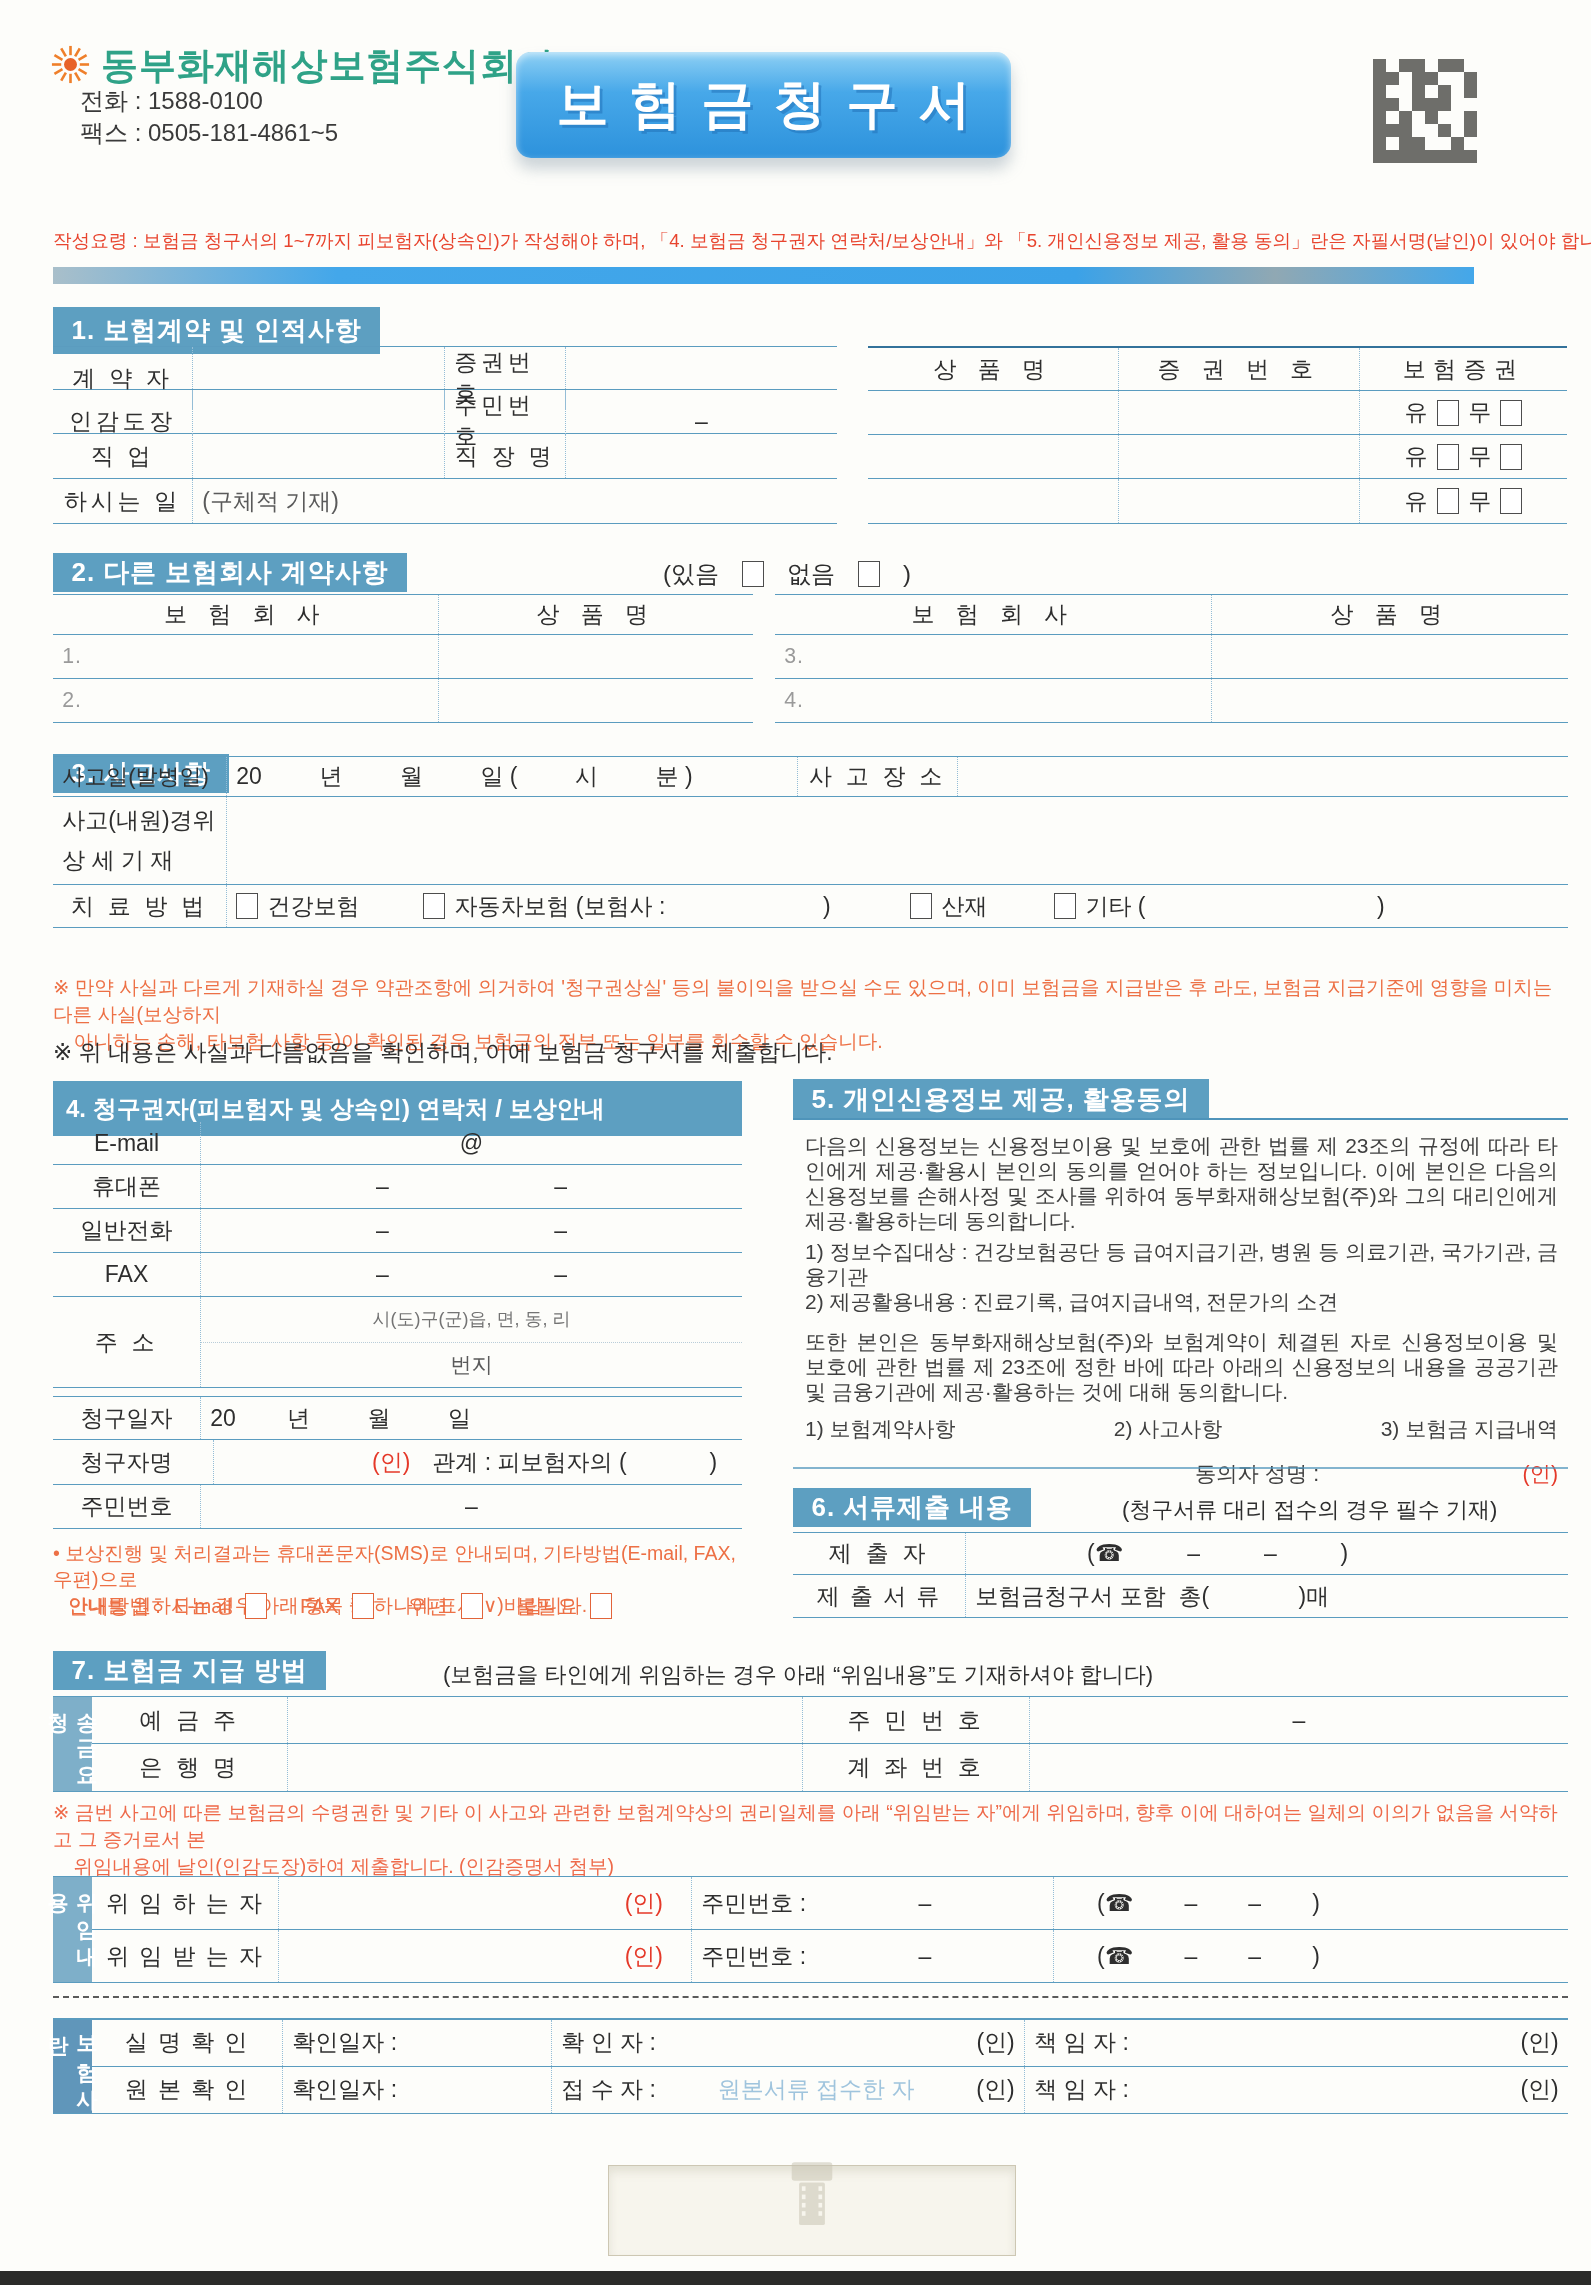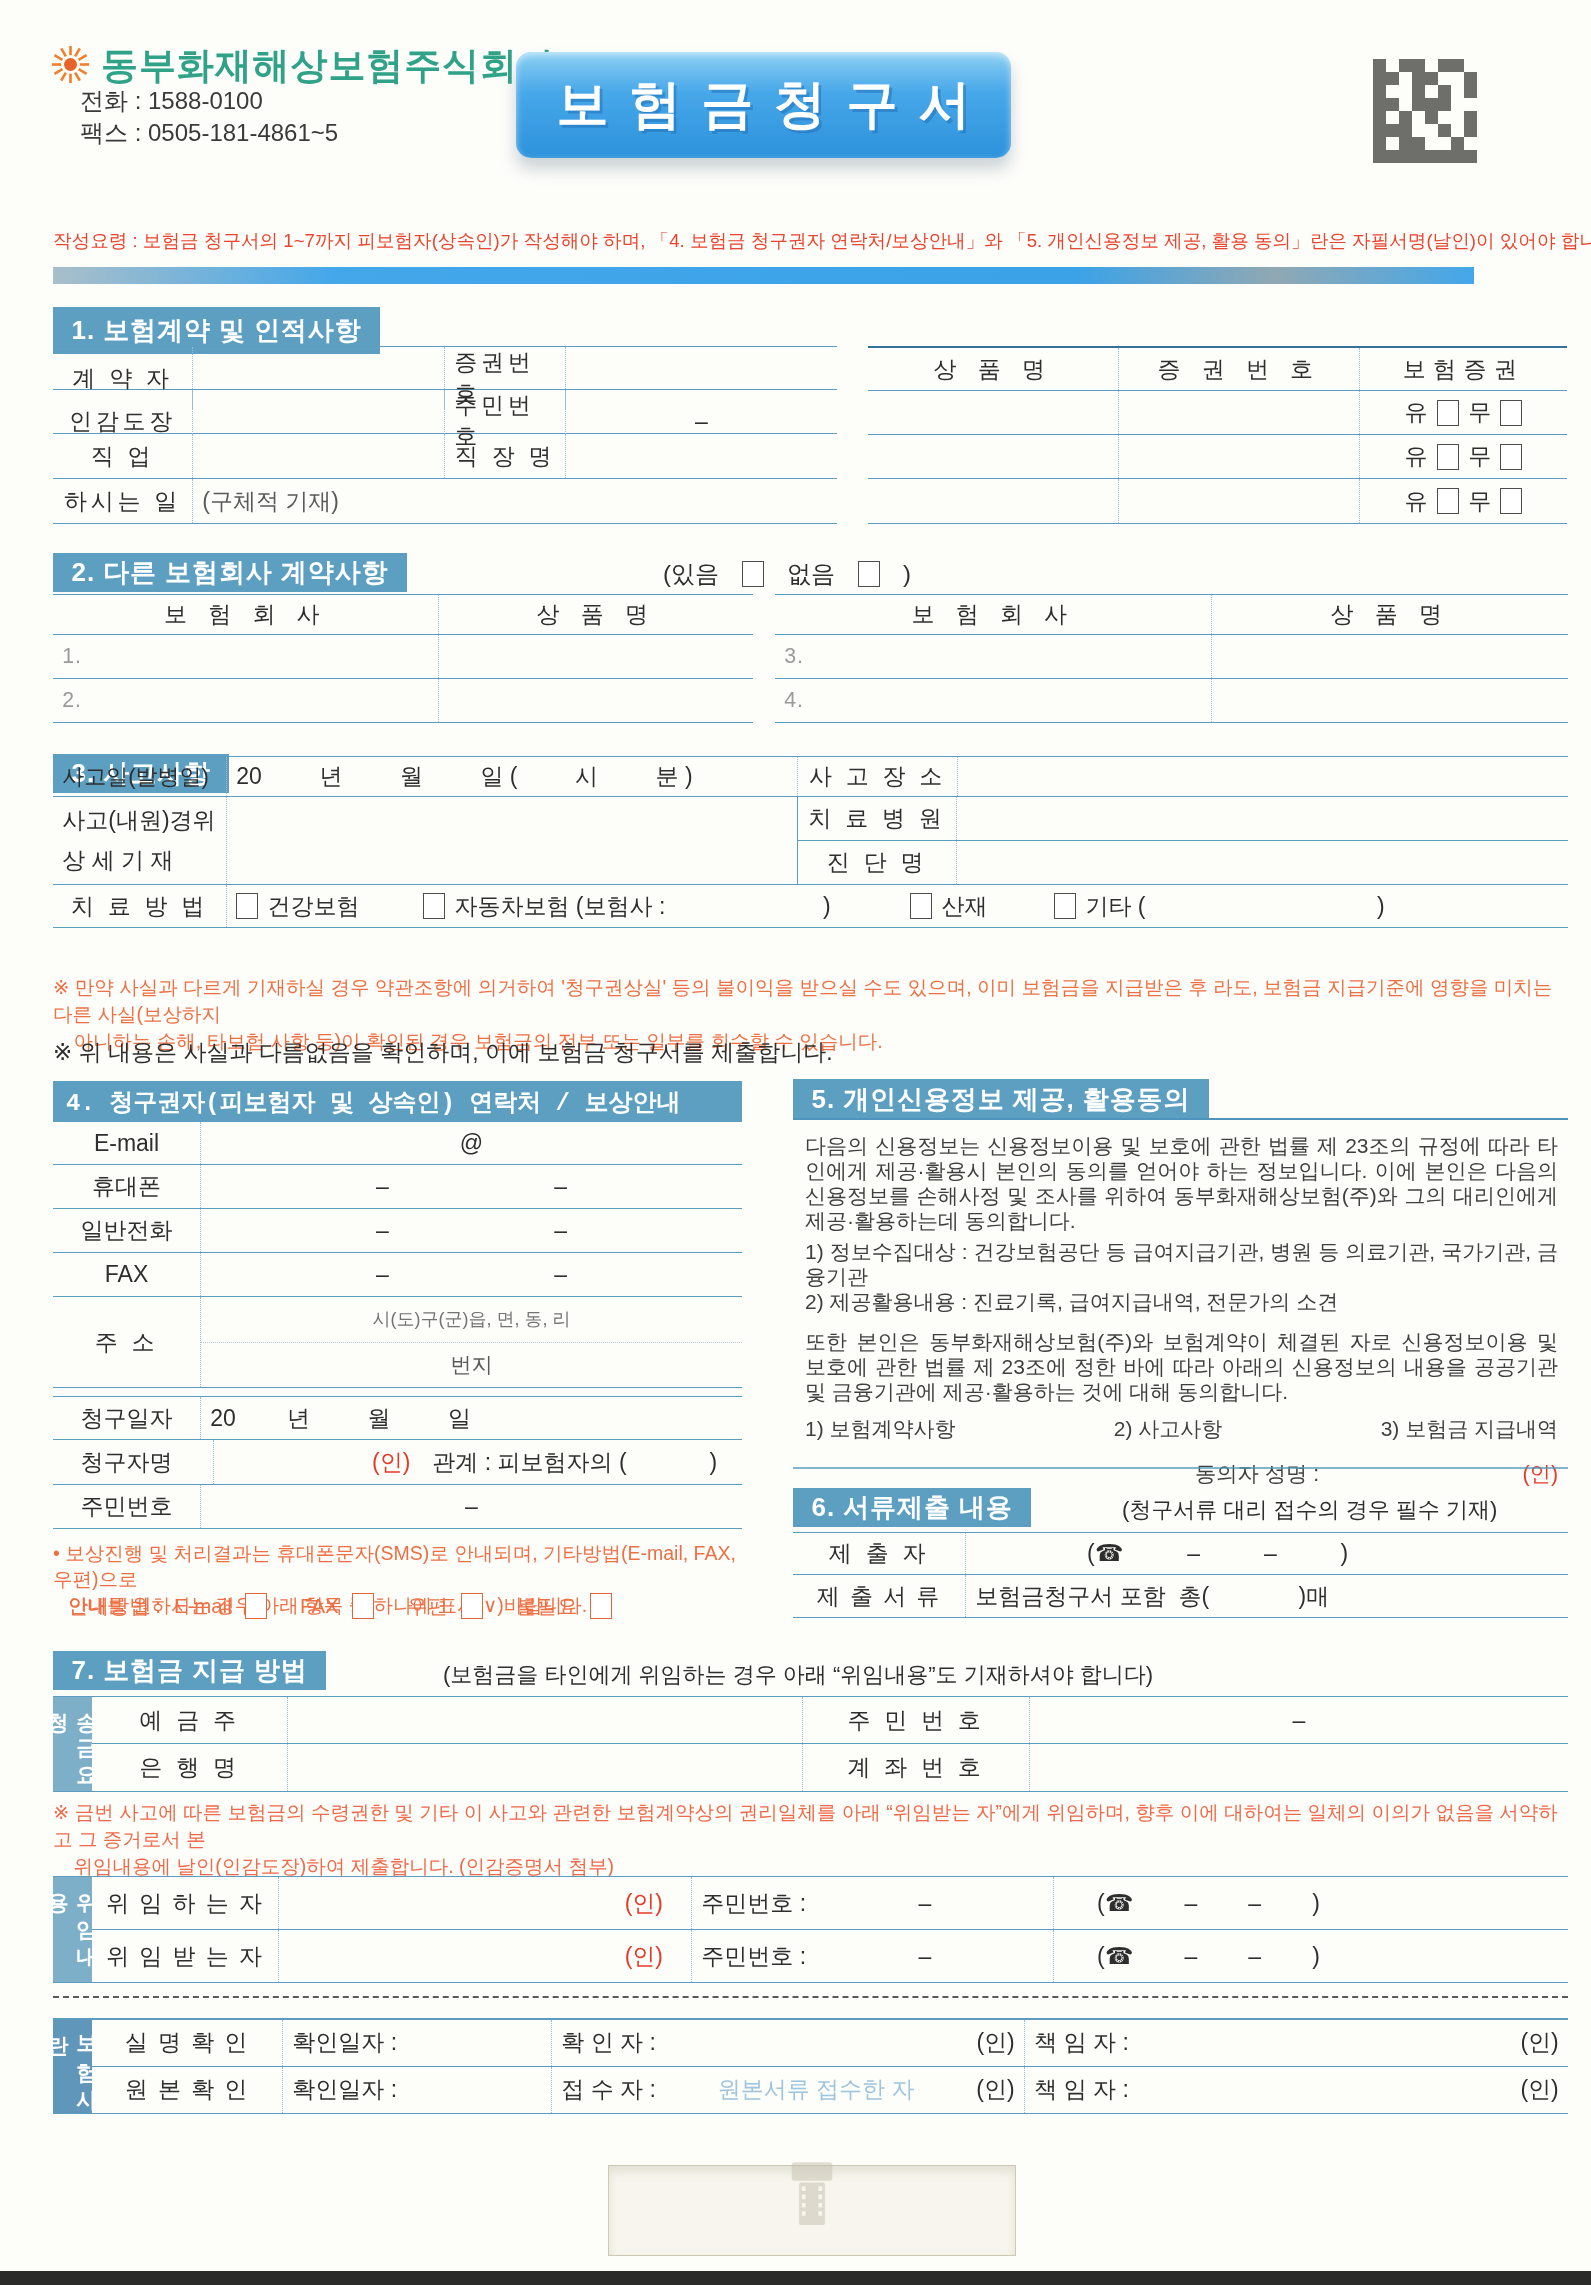--- a/index.html
+++ b/index.html
@@ -270,30 +270,20 @@
       <div class="cell dot pre">20         년         월         일 (         시         분 )</div>
       <div class="cell lbl dot">사 고 장 소</div>
       <div class="cell dot"></div>
     </div>
     <div class="row" style="grid-template-columns:173px 571px 1fr; height:88px;">
       <div class="cell" style="flex-direction:column; justify-content:space-evenly; align-items:flex-start;">
         <span>사고(내원)경위</span>
         <span>상 세 기 재</span>
       </div>
       <div class="cell dot"></div>
-      <div class="sol" style="display:flex; flex-direction:column;">
-        <div style="flex:1; display:grid; grid-template-columns:158px 1fr; border-bottom:1.9px solid #5b9cbf;">
-          <div class="cell lbl">치 료 병 원</div>
-          <div class="cell dot"></div>
-        </div>
-        <div style="flex:1; display:grid; grid-template-columns:158px 1fr;">
-          <div class="cell lbl">진   단   명</div>
-          <div class="cell dot"></div>
-        </div>
-      </div>
     </div>
     <div class="row" style="grid-template-columns:173px 1fr; height:43px;">
       <div class="cell lbl">치 료 방 법</div>
       <div class="cell dot" style="gap:9.3px;">
         <span class="cb"></span>
         <span>건강보험</span>
         <span class="sp" style="width:45px;"></span>
         <span class="cb"></span>
         <span>자동차보험 (보험사 :</span>
         <span class="sp" style="width:139px;"></span>
@@ -309,21 +299,21 @@
       </div>
     </div>
   </div>
 
   <div class="abs orange" style="left:53px; top:974px; width:1521px; font-size:19.5px; line-height:27px;">
     <div>※ 만약 사실과 다르게 기재하실 경우 약관조항에 의거하여 '청구권상실' 등의 불이익을 받으실 수도 있으며, 이미 보험금을 지급받은 후 라도, 보험금 지급기준에 영향을 미치는 다른 사실(보상하지</div>
     <div style="padding-left:20.4px;">아니하는 손해, 타보험 사항 등)이 확인된 경우 보험금의 전부 또는 일부를 회수할 수 있습니다.</div>
   </div>
   <div class="abs" style="left:53px; top:1037px; font-size:23px; color:#2e2e2e;">※ 위 내용은 사실과 다름없음을 확인하며, 이에 보험금 청구서를 제출합니다.</div>
 
-  <div class="abs badge" style="left:53px; top:1081px; height:41px; width:689px; font-size:24px; padding:0 13px; letter-spacing:0;font-family:Liberation Mono, monospace;">4. 청구권자(피보험자 및 상속인) 연락처 / 보상안내</div>
+  <div class="abs badge" style="left:53px; top:1081px; height:55px; width:689px; font-size:24px; padding:0 13px; letter-spacing:0;">4. 청구권자(피보험자 및 상속인) 연락처 / 보상안내</div>
 
   <div class="abs" style="left:53px; top:1122px; width:689px;">
     <div class="row" style="grid-template-columns:147px 1fr; height:43px;">
       <div class="cell lbl" style="letter-spacing:0;">E-mail</div>
       <div class="cell dot center">@</div>
     </div>
     <div class="row" style="grid-template-columns:147px 1fr; height:44px;">
       <div class="cell lbl" style="letter-spacing:0;">휴대폰</div>
       <div class="cell dot" style="justify-content:space-evenly;">
         <span>–</span>

